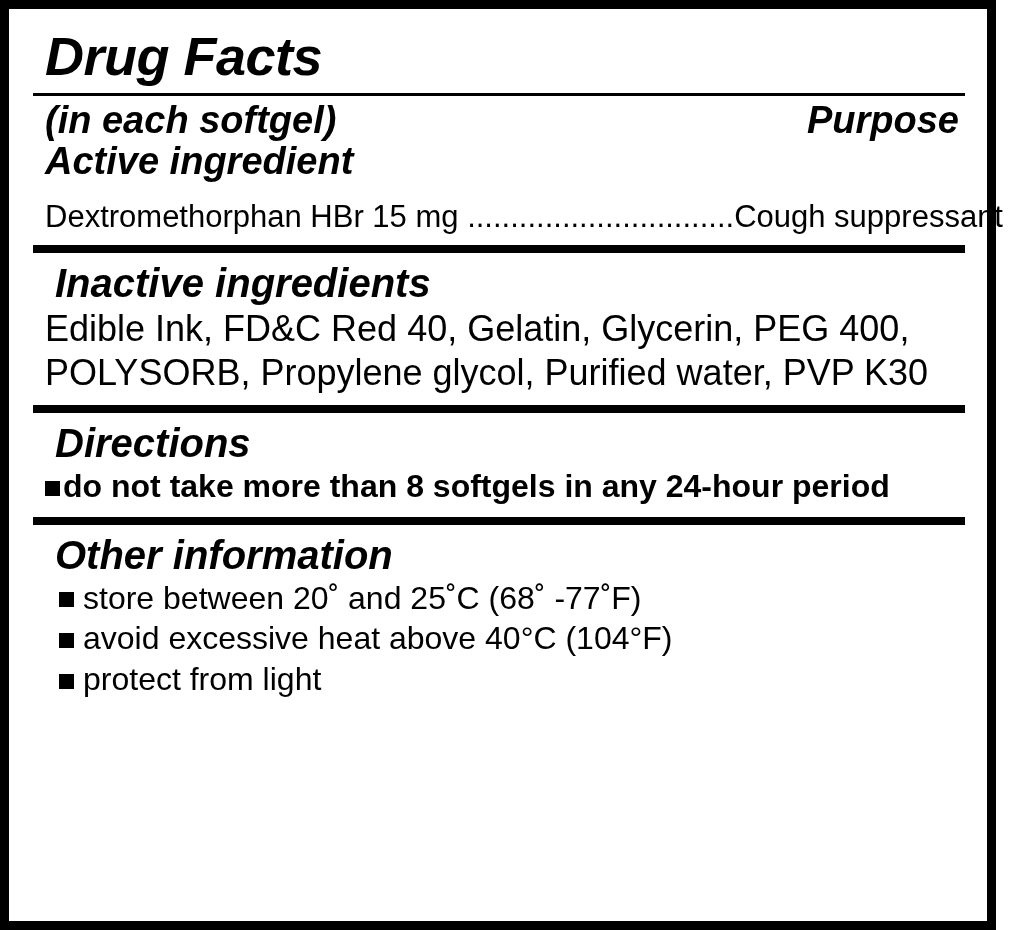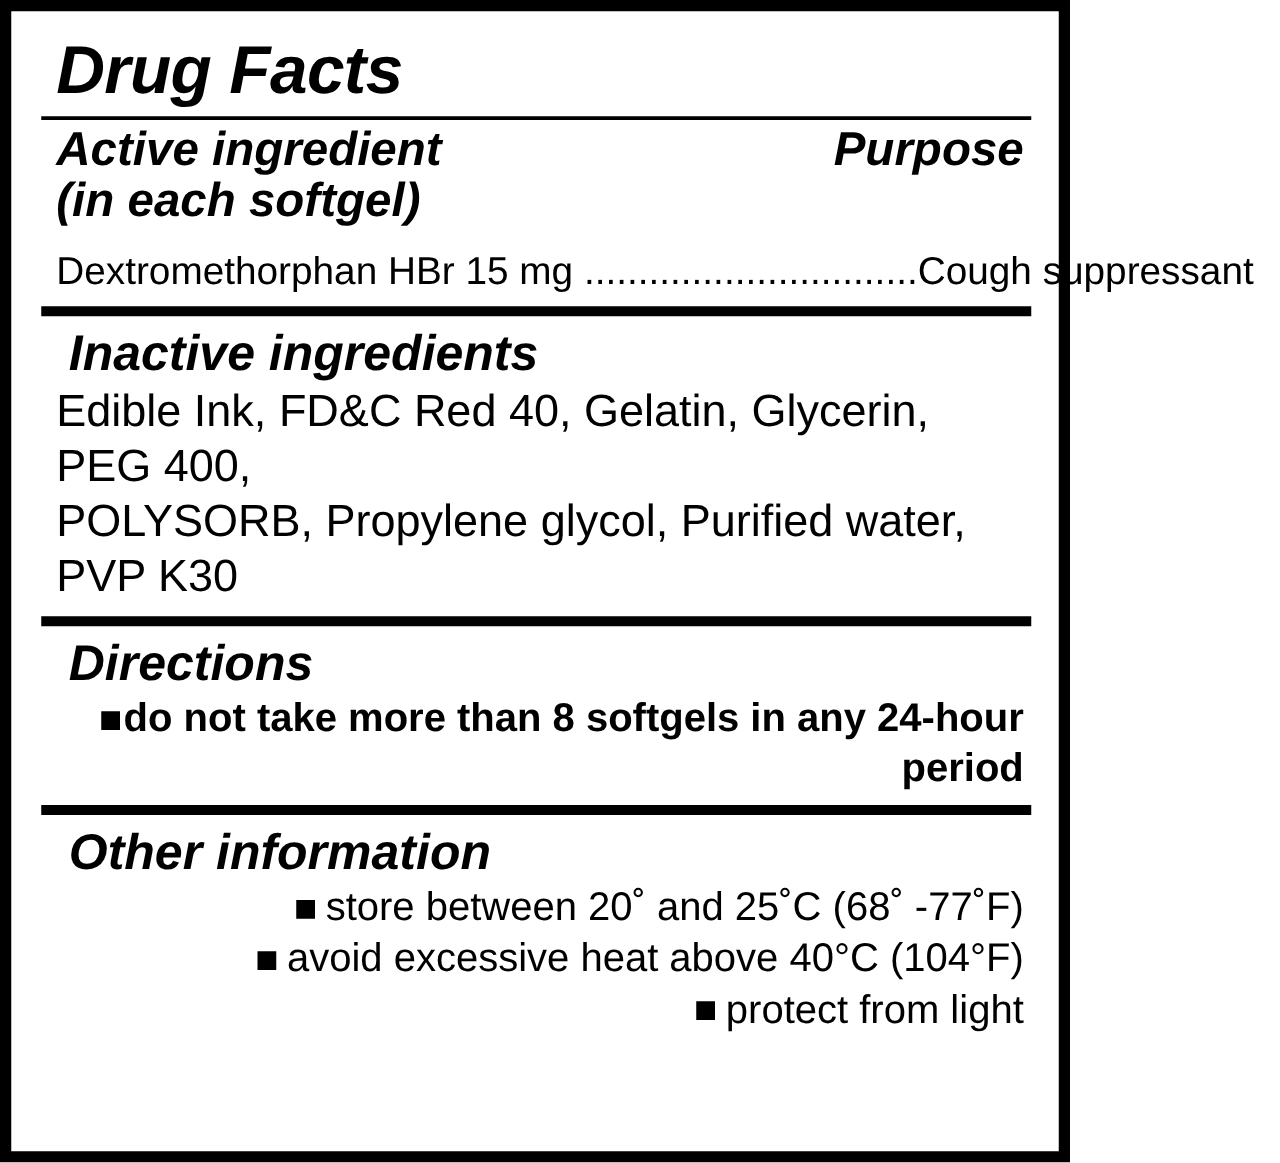--- a/index.html
+++ b/index.html
@@ -10,21 +10,21 @@
   body {
     width: 1024px;
     height: 930px;
     font-family: "Liberation Sans", sans-serif;
     color: #000000;
     overflow: hidden;
   }
 
   .label {
     box-sizing: border-box;
-    width: 856px;
+    width: 996px;
     height: 930px;
     border: 9px solid #000;
     background: #fff;
     padding: 14px 22px 0 24px;
   }
 
   .title {
     font-size: 54px;
     font-weight: bold;
     font-style: italic;
@@ -73,21 +73,21 @@
     line-height: 1.1;
     margin-bottom: 2px;
     margin-left: 10px;
   }
 
   .body-text {
     font-size: 36px;
     line-height: 1.22;
   }
 
-  .bullets { margin: 0; padding: 0; list-style: none; text-align: right; }
+  .bullets { margin: 0; padding: 0; list-style: none; }
   .bullets li {
     font-size: 32px;
     line-height: 1.24;
     display: block;
     margin-bottom: 1px;
   }
   .bullets li .bsq {
     display: inline-block;
     width: 15px;
     height: 15px;
@@ -106,22 +106,22 @@
 
 <div class="label">
 
   <div class="title">Drug Facts</div>
 
   <div class="rule-thin"></div>
 
   <div class="section">
     <div class="hdr-row">
       <div class="hdr-left">
+        <div>(in each softgel)</div>
         <div>Active ingredient</div>
-        <div>(in each softgel)</div>
       </div>
       <div class="hdr-right">Purpose</div>
     </div>
     <div class="ingredient-line">
       <span>Dextromethorphan HBr 15 mg</span><span class="dots"> ...............................</span><span>Cough suppressant</span>
     </div>
   </div>
 
   <div class="rule-thick"></div>
 

